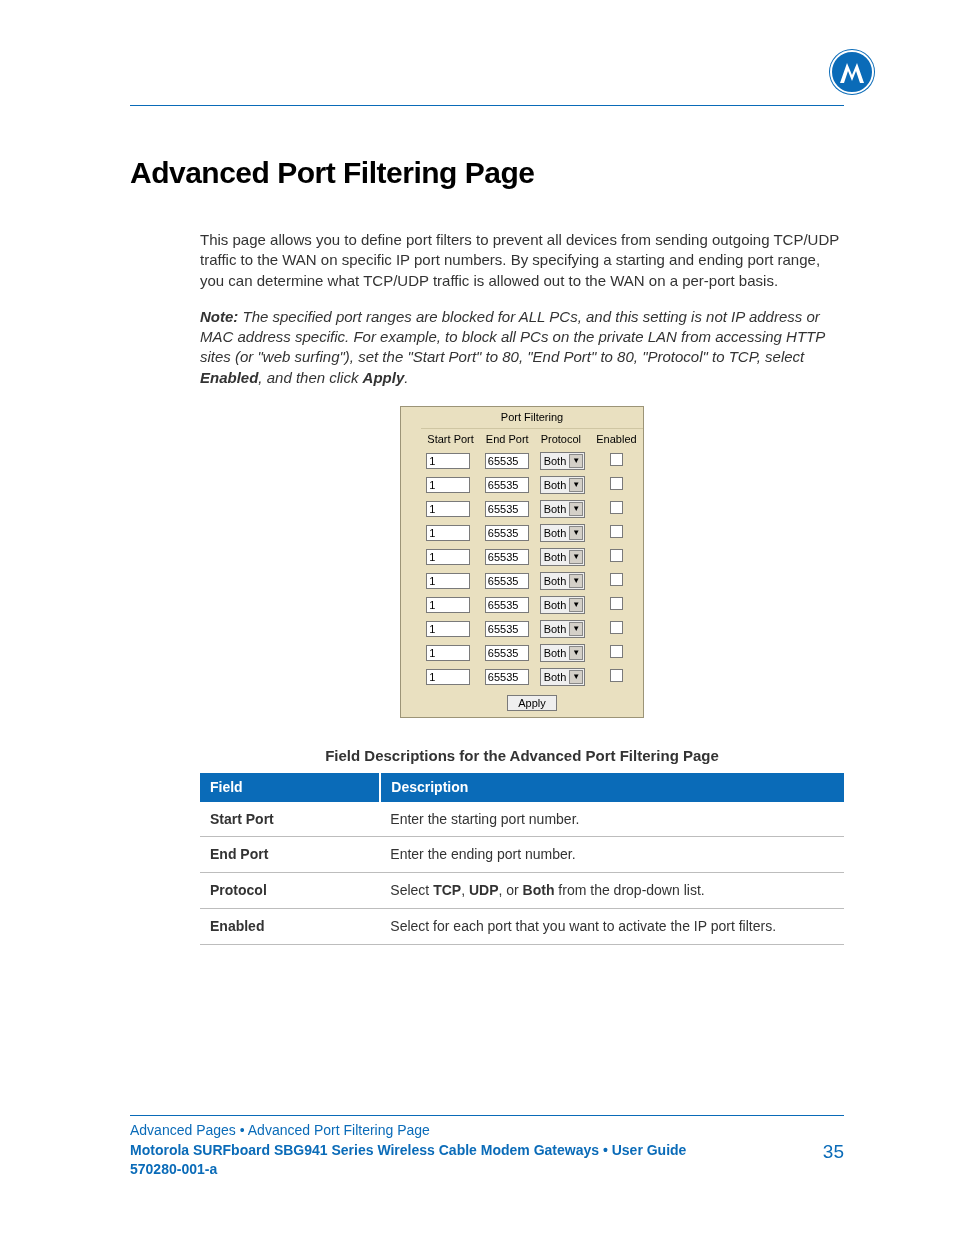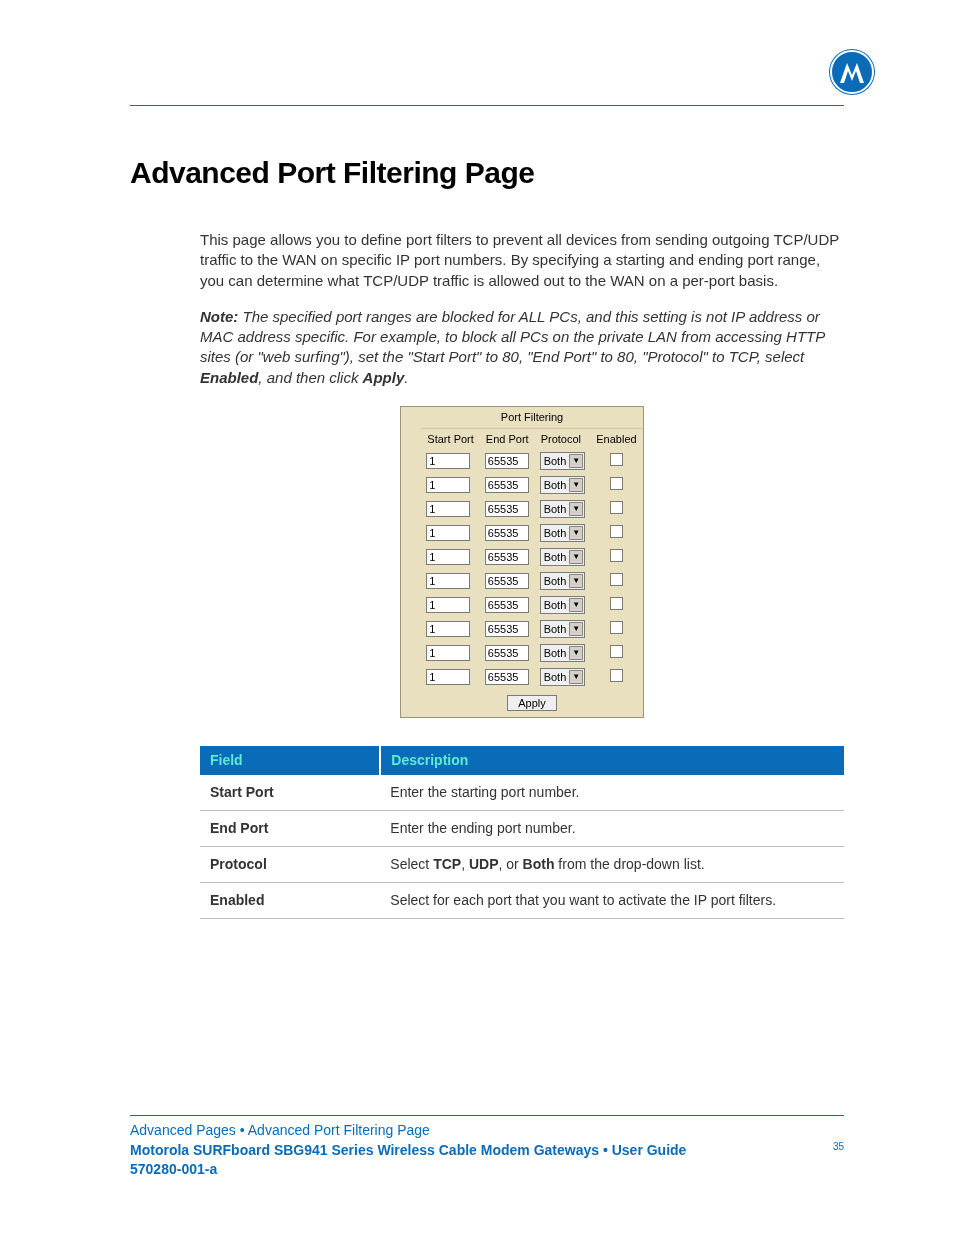--- a/index.html
+++ b/index.html
@@ -128,21 +128,21 @@
     font-size: 15px;
     margin: 10px 0 6px 0;
   }
   .fd-table {
     width: 100%;
     border-collapse: collapse;
     font-size: 14px;
   }
   .fd-table thead th {
     background: #0a6bb8;
-    color: #5eead4;
+    color: #ffffff;
     font-weight: bold;
     text-align: left;
     padding: 5px 10px;
     font-size: 14px;
   }
   .fd-table thead th:first-child { width: 28%; border-right: 2px solid #fff;}
   .fd-table tbody td {
     padding: 8px 10px;
     border-bottom: 1px solid #bdbdbd;
     vertical-align: top;
@@ -171,21 +171,21 @@
   }
   .footer-title {
     color: #0a6bb8;
     font-weight: bold;
     font-size: 14px;
     max-width: 620px;
     line-height: 1.4;
   }
   .page-no {
     color: #0a6bb8;
-    font-size: 10px;
+    font-size: 19px;
   }
 </style>
 </head>
 <body>
 
 <div class="page">
 
   <div class="logo-wrap">
     <div class="logo-circle">
       <svg viewBox="0 0 28 22" width="28" height="22">
@@ -314,20 +314,21 @@
             <tr class="apply-row">
               <td colspan="4">
                 <button class="apply-btn">Apply</button>
               </td>
             </tr>
           </tbody>
         </table>
       </div>
     </div>
 
+    <div class="fd-title">Field Descriptions for the Advanced Port Filtering Page</div>
 
     <table class="fd-table">
       <thead>
         <tr>
           <th>Field</th>
           <th>Description</th>
         </tr>
       </thead>
       <tbody id="fd-body">
           <tr>

